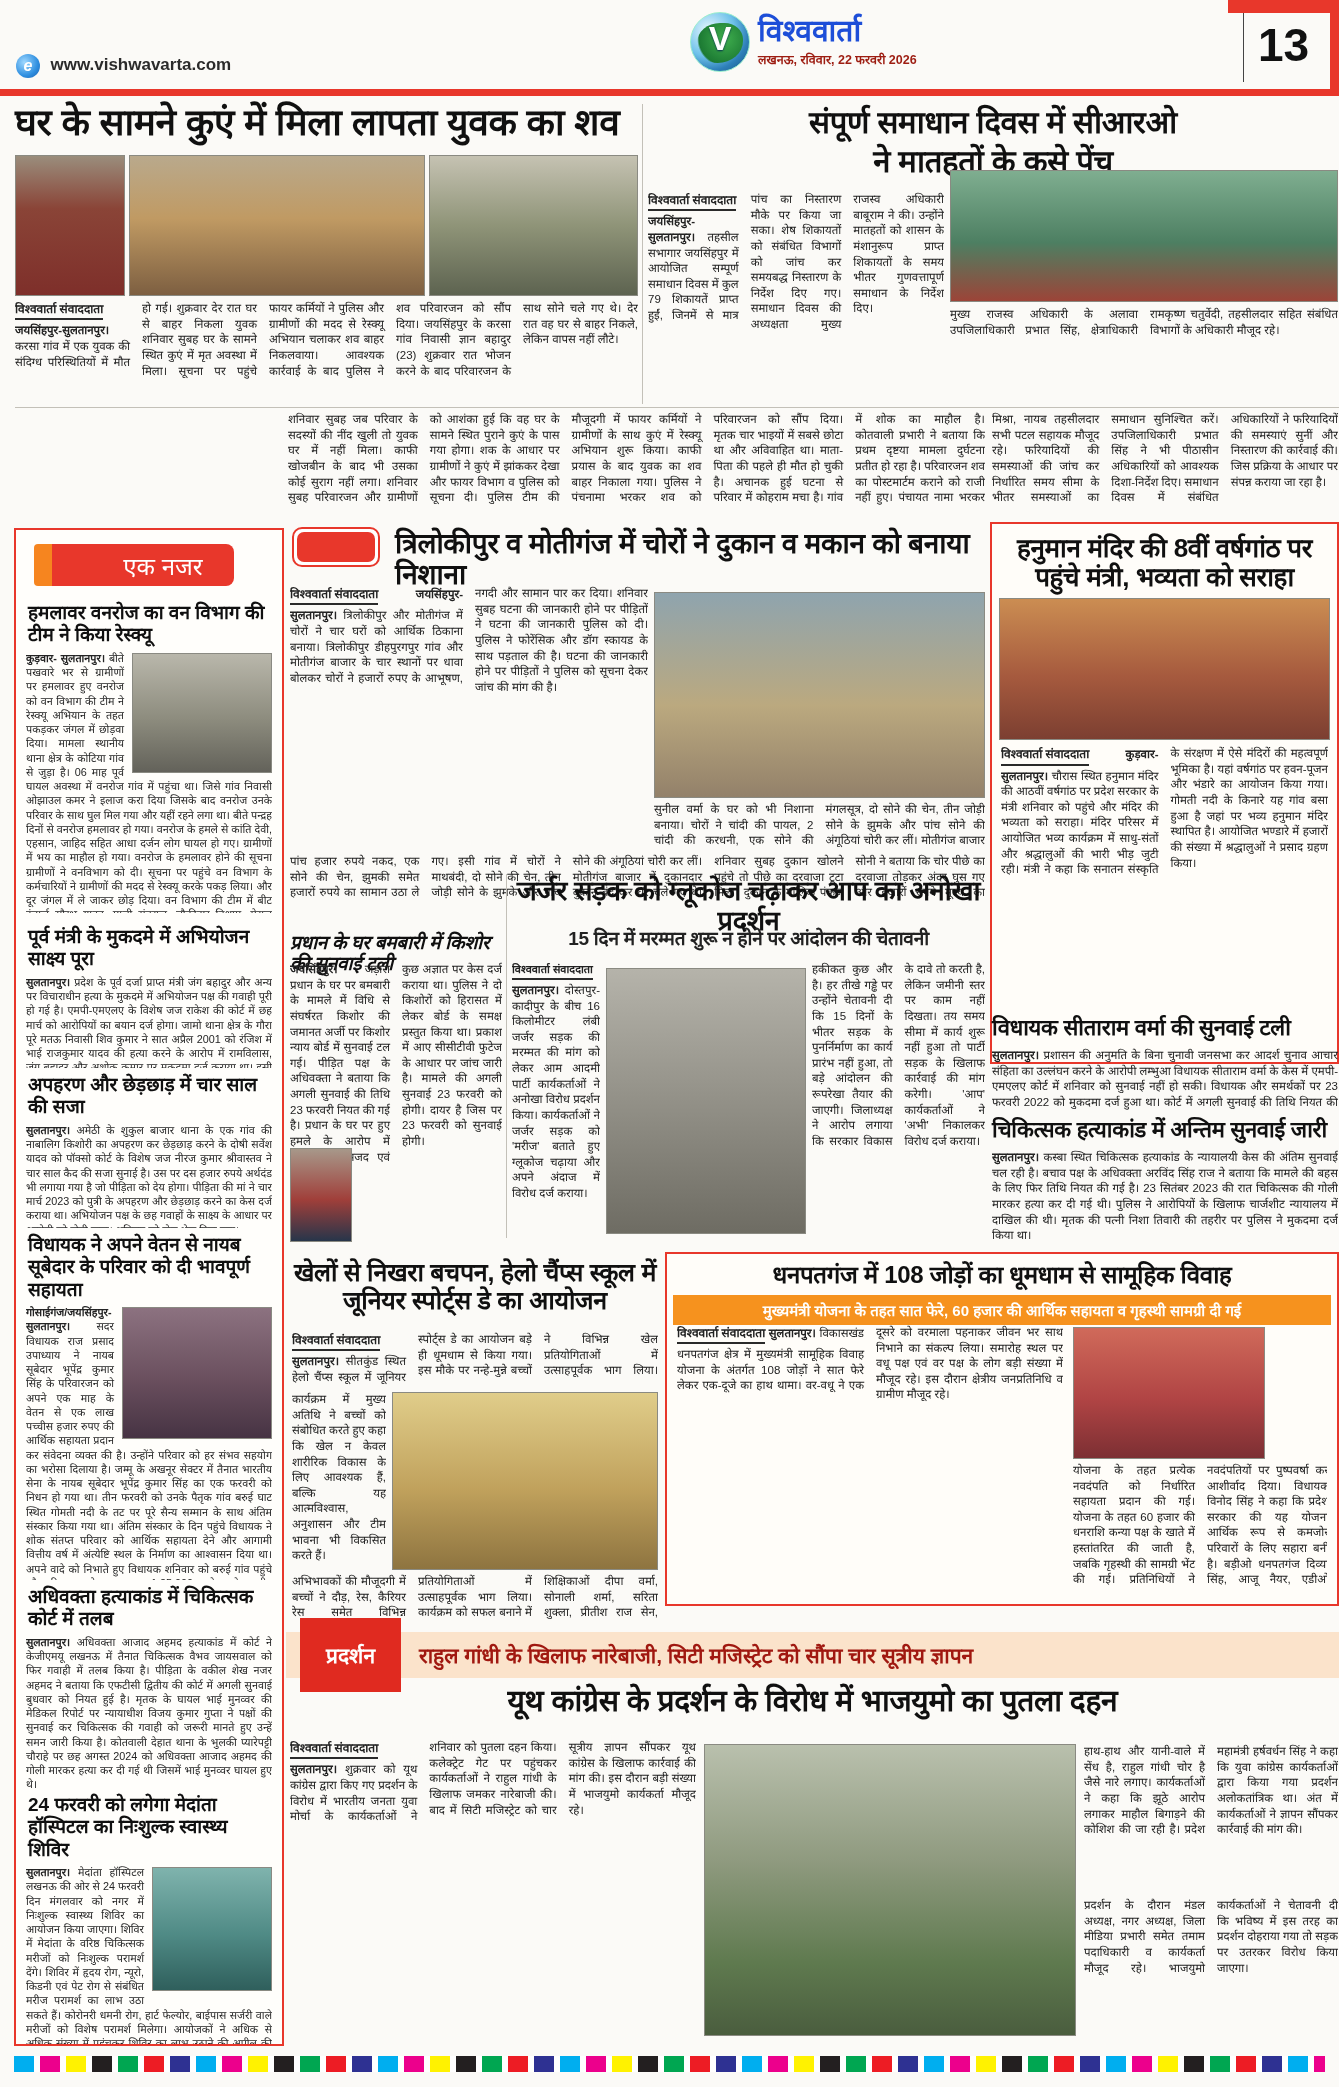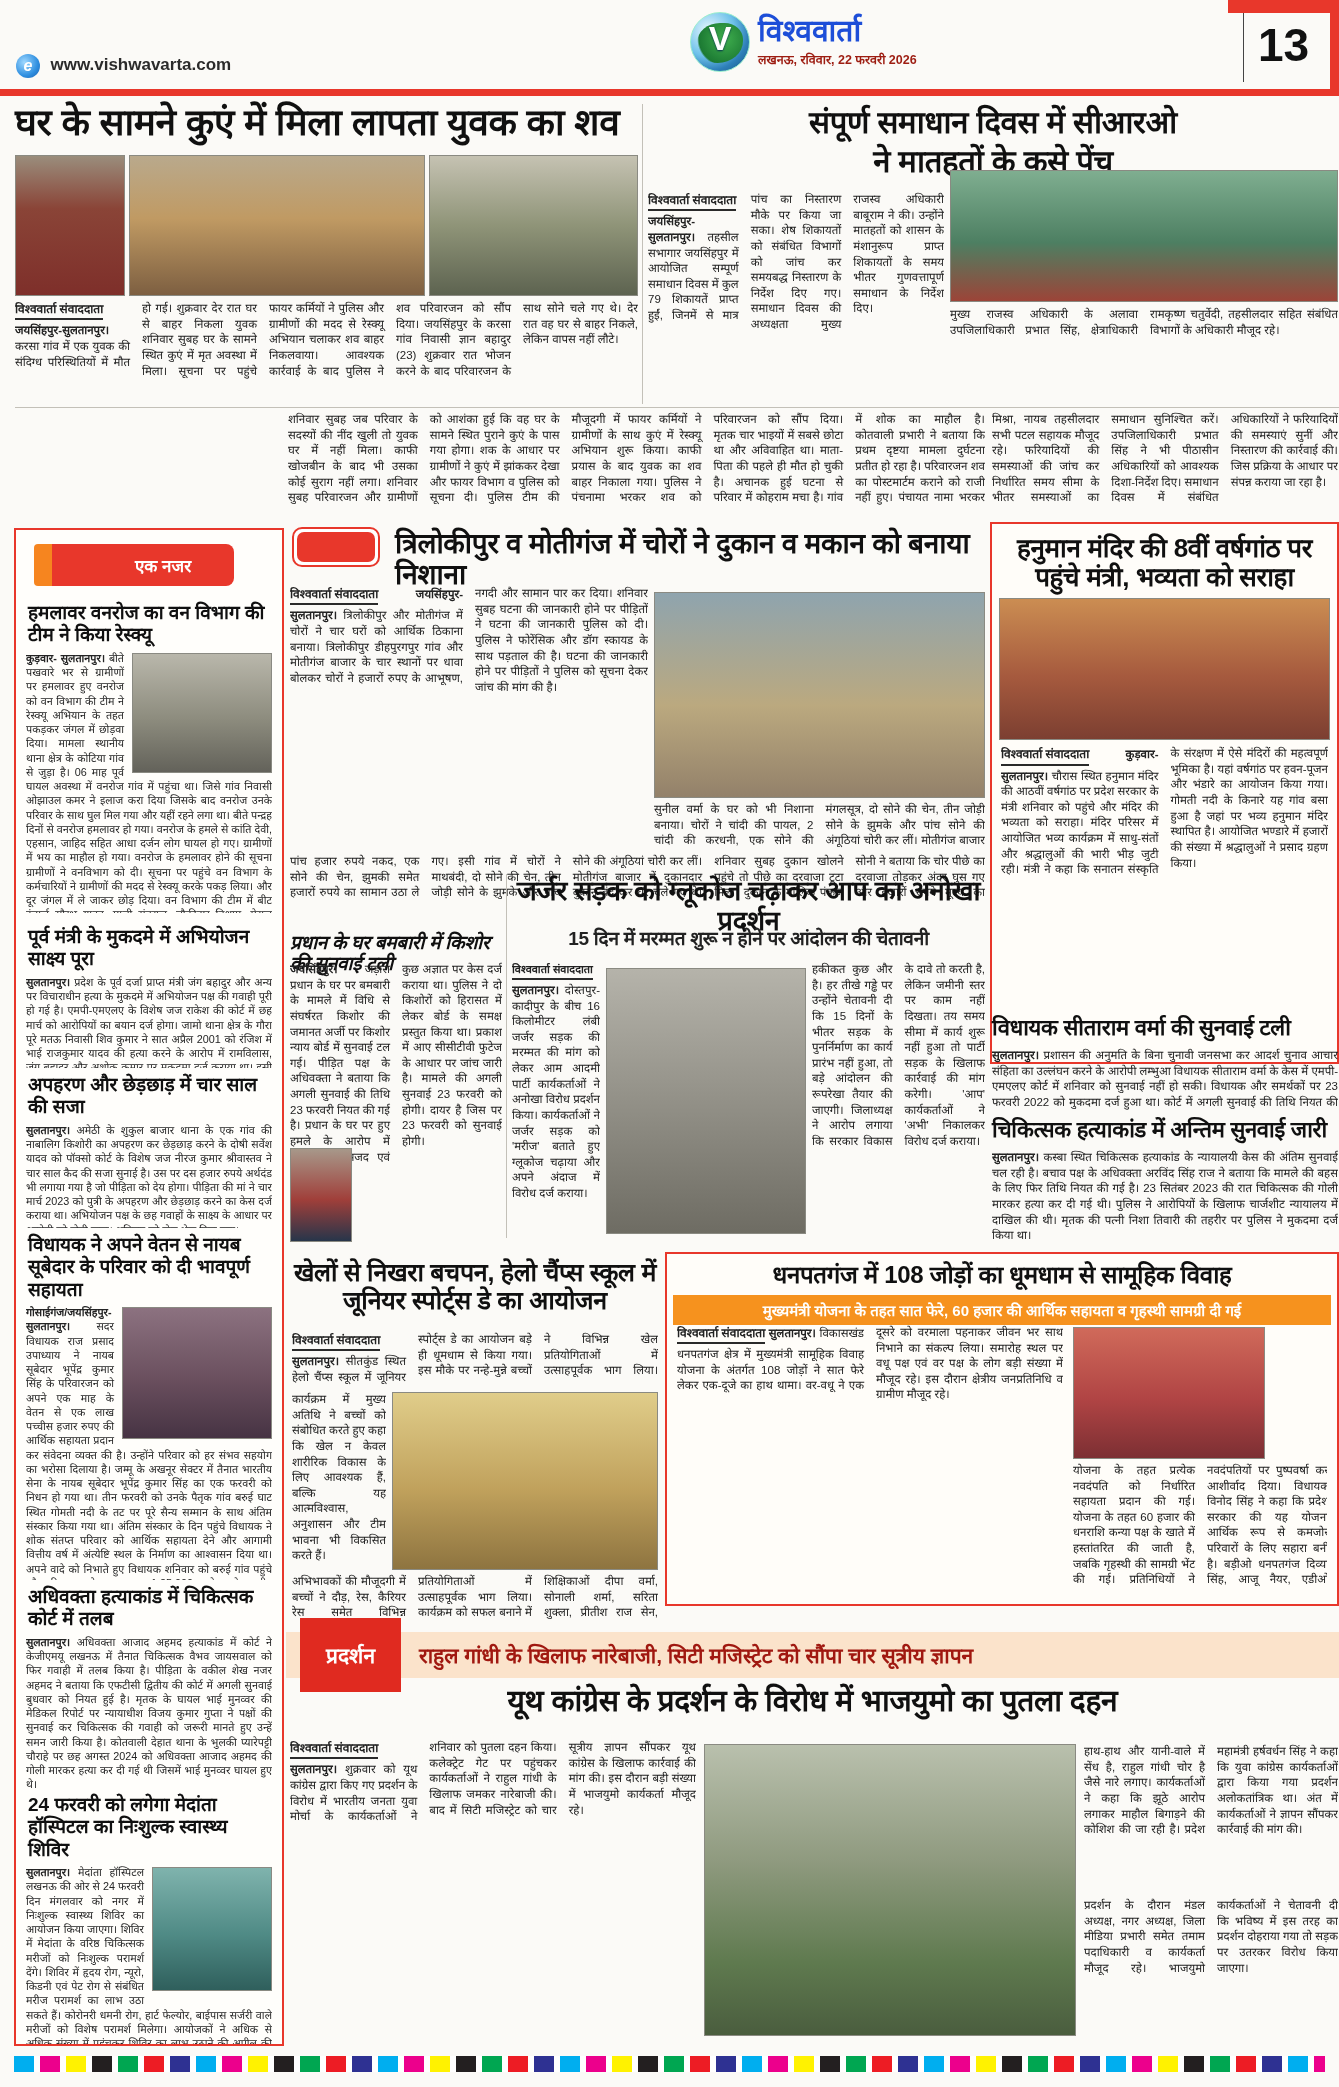--- a/index.html
+++ b/index.html
@@ -29,22 +29,22 @@
      position:relative;overflow:hidden;border:1px solid #9ec;}
   .globe:before{content:"";position:absolute;left:6px;top:10px;width:46px;height:40px;
      background:radial-gradient(circle at 60% 40%,#3fae4e,#1c7a33 70%,transparent 75%);border-radius:50% 40% 55% 45%;}
   .globe-v{position:absolute;left:0;top:6px;width:100%;text-align:center;color:#fff;font-weight:bold;font-size:34px;text-shadow:0 1px 2px #06324f;}
   .pageno{font-size:46px;font-weight:bold;color:#111;}
   .red-rule{background:#e8372b;}
   
   .en-box{border:2.5px solid #e8372b;background:#fffefb;overflow:hidden;padding:8px 10px;}
   .en-label{display:flex;height:42px;margin:6px 0 10px 8px;width:200px;}
   .en-label .or{width:18px;background:#f6851f;border-radius:4px 0 0 4px;}
-  .en-label .rd{flex:1;background:#e8372b;border-radius:0 8px 8px 0;color:#fff;font-weight:bold;
-     font-size:17px;display:flex;align-items:center;justify-content:center;padding-left:40px;}
+  .en-label .rd{flex:1;background:#e8372b;border-radius:0 8px 8px 0;color:#fff;font-weight:normal;
+     font-size:24px;display:flex;align-items:center;justify-content:center;padding-left:40px;}
   .en-hl{font-weight:bold;font-size:19px;line-height:1.18;color:#101010;margin:6px 2px 4px 2px;}
   .en-body{font-size:10.8px;line-height:1.32;text-align:justify;color:#242424;overflow:hidden;}
   .en-ph{float:right;margin:2px 0 4px 8px;}
   .en-item{overflow:hidden;}
   
   .sub-orange{background:#f6921e;color:#fff;font-weight:bold;font-size:15px;display:flex;align-items:center;justify-content:center;}
   .strip-peach{background:#fbe3cb;display:flex;align-items:center;}
   .strip-label{background:#e02a20;color:#fff;font-weight:bold;font-size:21px;padding:23px 26px;margin:0 18px 0 14px;}
   .strip-text{color:#a01810;font-weight:bold;font-size:21px;}
   .red-bullet-outer{border:2px solid #e8372b;background:#fff;border-radius:10px;padding:3px;}

